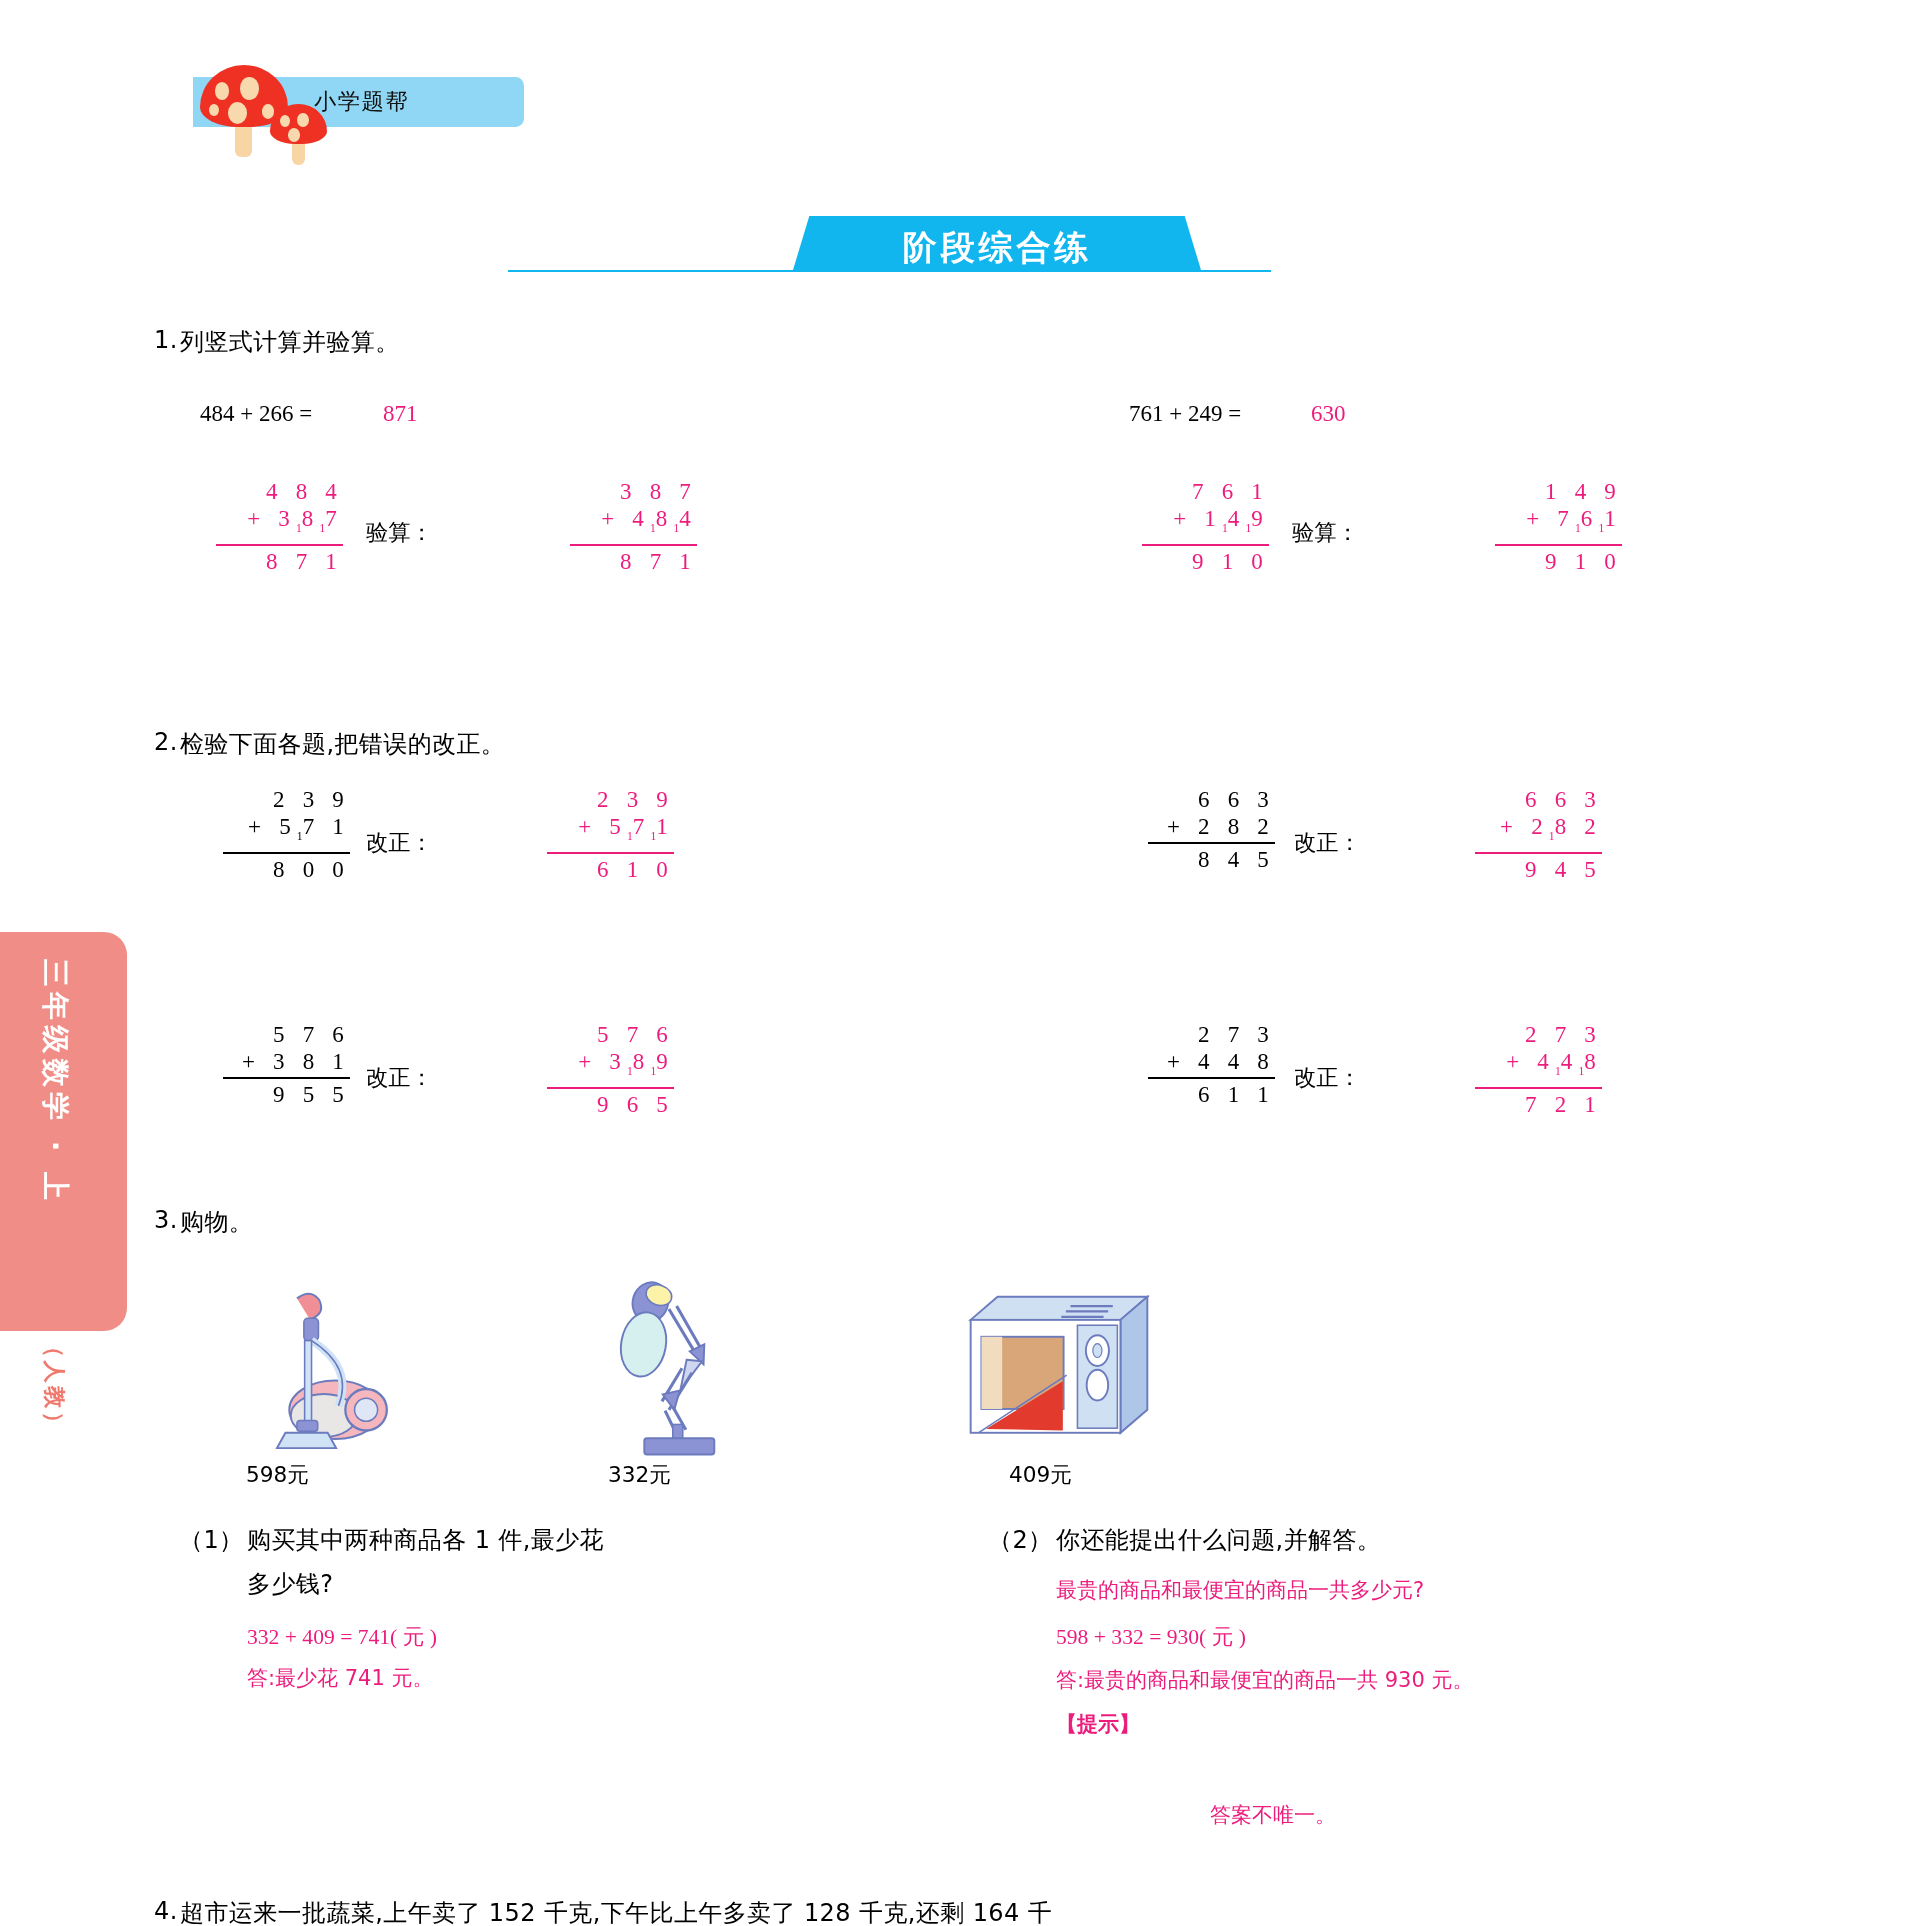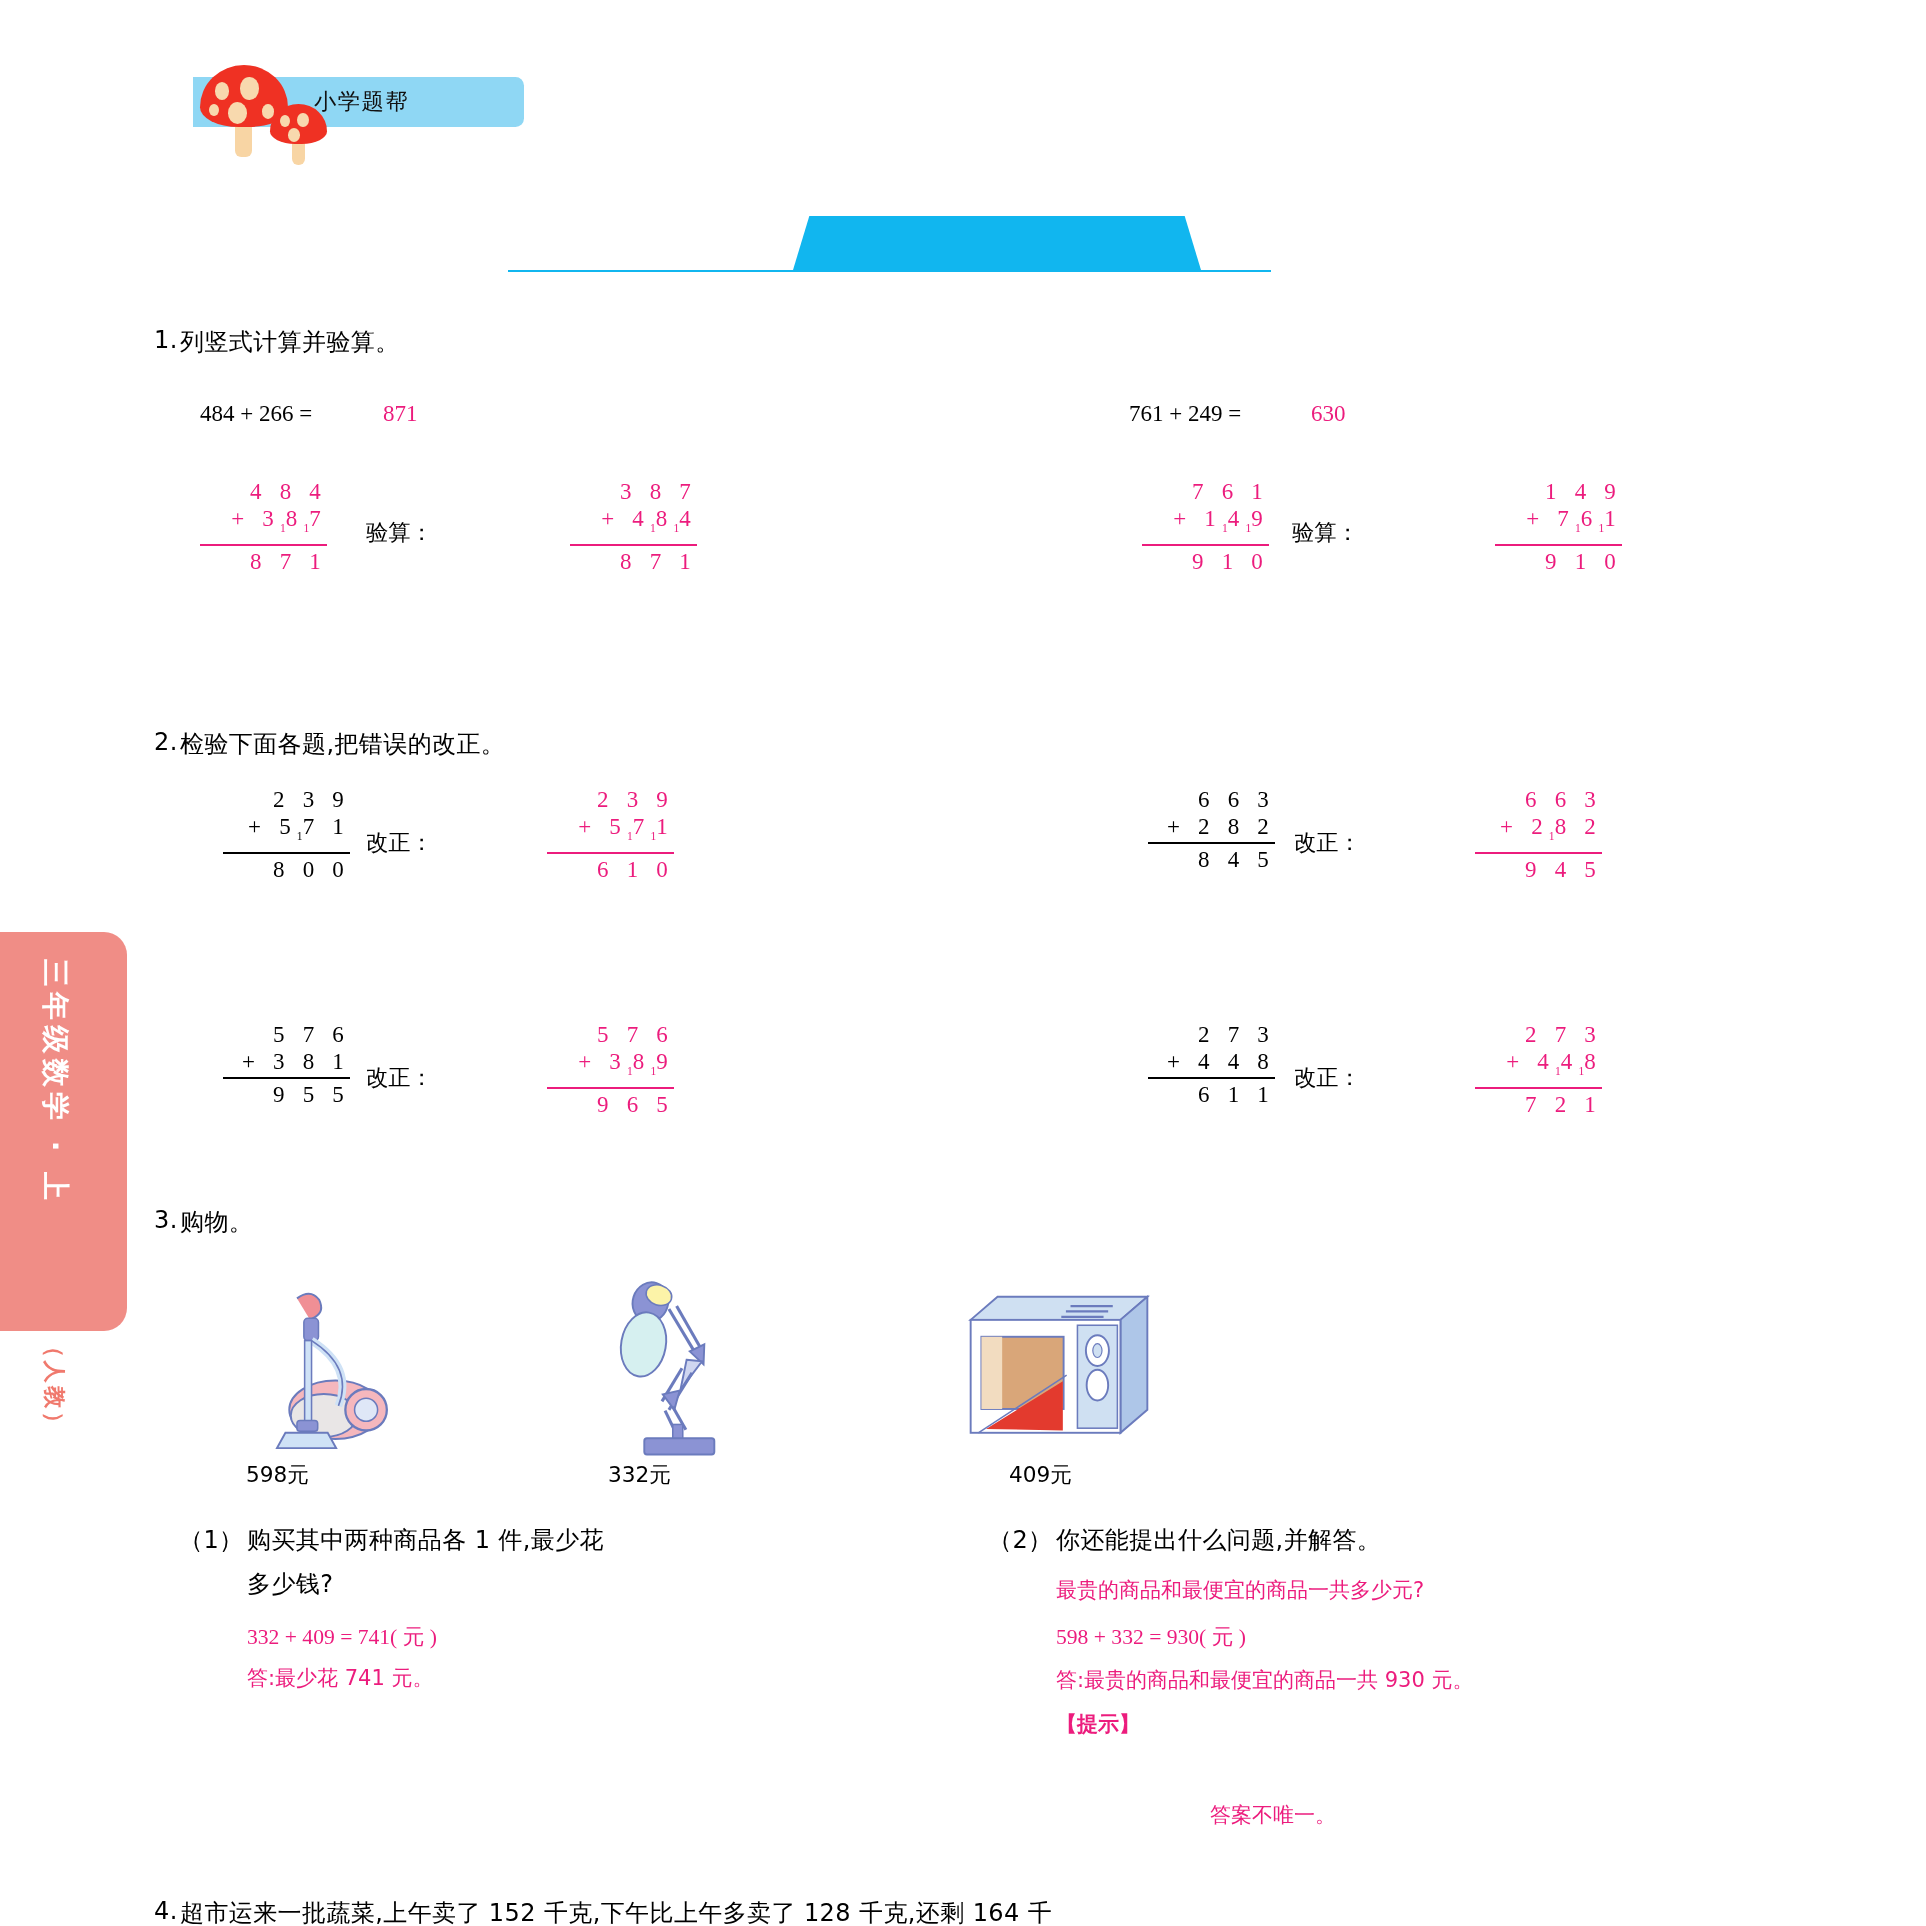--- a/index.html
+++ b/index.html
@@ -143,29 +143,30 @@
 <div id="header-title">小学题帮</div>
 
 <div id="side-tab"></div>
 <div id="side-tab-label">三年级数学 · 上</div>
 <div id="side-tab-press">（人教）</div>
 
 <div id="banner-rule"></div>
 <div id="banner-rule-l"></div>
 <div id="banner-wrap">
   <div id="banner-shape"></div>
+  <div id="banner-text">阶段综合练</div>
 </div>
 
 <span class="qtext" style="left:154px;top:326px;">1.</span>
 <span class="qtext" style="left:180px;top:326px;">列竖式计算并验算。</span>
 
 <span class="eq blk" style="left:200px;top:401px;">484 + 266 =</span>
 <span class="eq pink" style="left:383px;top:401px;">871</span>
 
-<div class="vsum pink" style="left:200px;top:478px;width:127px;">
+<div class="vsum pink" style="left:216px;top:478px;width:127px;">
   <span class="row">4 8 4</span>
   <span class="row">+ 3<span class="carry">1</span>8<span class="carry">1</span>7</span>
   <div class="bar" style="background:#ec1c7d;"></div>
   <span class="row">8 7 1</span>
 </div>
 <span class="label blk" style="left:366px;top:518px;">验算：</span>
 <div class="vsum pink" style="left:570px;top:478px;width:127px;">
   <span class="row">3 8 7</span>
   <span class="row">+ 4<span class="carry">1</span>8<span class="carry">1</span>4</span>
   <div class="bar" style="background:#ec1c7d;"></div>

